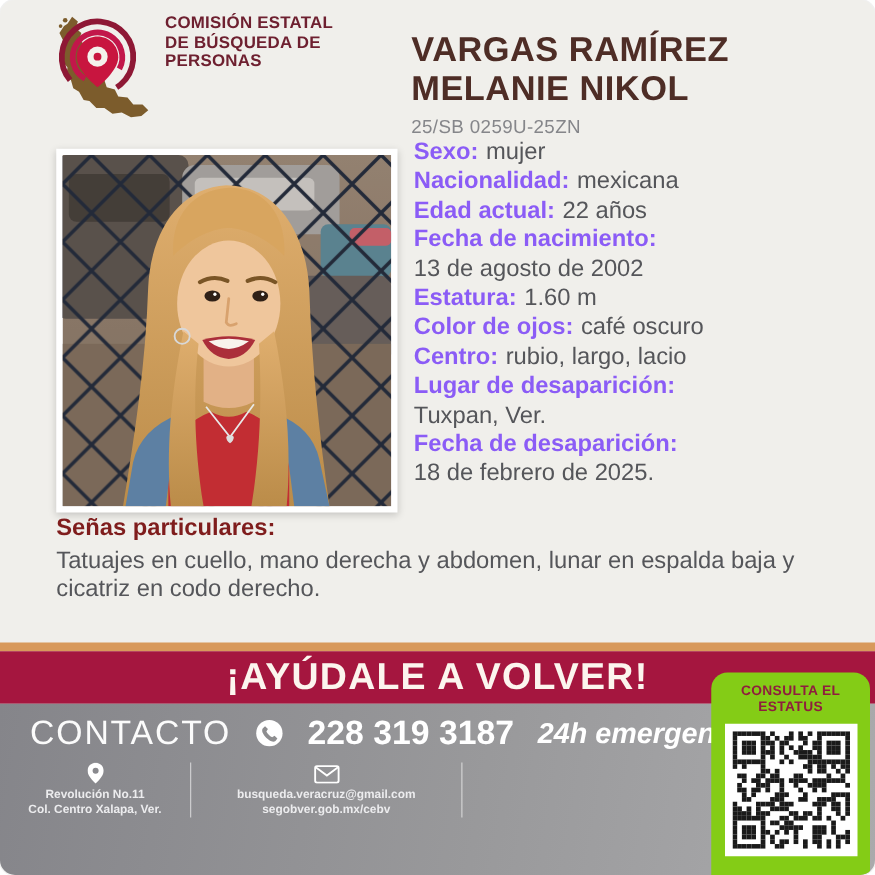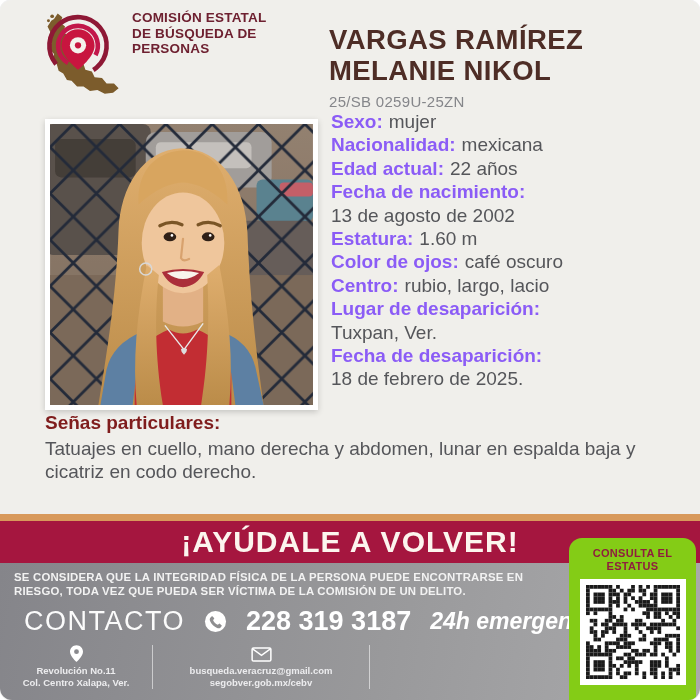--- a/index.html
+++ b/index.html
@@ -159,21 +159,20 @@
     <div class="senas-lbl">Señas particulares:</div>
     <p class="senas-text">Tatuajes en cuello, mano derecha y abdomen, lunar en espalda baja y cicatriz en codo derecho.</p>
   </div>
 
   <div class="strip"></div>
   <div class="banner">
     <div class="banner-title">¡AYÚDALE A VOLVER!</div>
   </div>
 
   <div class="grayband">
-    <p class="disclaimer">SE CONSIDERA QUE LA INTEGRIDAD FÍSICA DE LA PERSONA PUEDE ENCONTRARSE EN RIESGO, TODA VEZ QUE PUEDA SER VÍCTIMA DE LA COMISIÓN DE UN DELITO.</p>
 
     <div class="contact">
       <span class="c-label">CONTACTO</span>
       <svg width="23" height="23" viewBox="0 0 24 24">
         <circle cx="12" cy="12" r="11" fill="#ffffff"></circle>
         <path fill="#8e8e90" d="M8.4,6.2 l2.4,2.4 -1.3,2 c1,2.1 2.7,3.8 4.8,4.8 l2,-1.3 2.4,2.4 -1.6,2 c-.8,.7 -2.1,.8 -3.4,.3 -3,-1.3 -6.1,-4.4 -7.4,-7.4 -.5,-1.3 -.4,-2.6 .3,-3.4 Z"></path>
       </svg>
       <span class="c-phone">228 319 3187</span>
       <span class="c-hours">24h emergencias</span>
       <span class="c-911">911</span>

